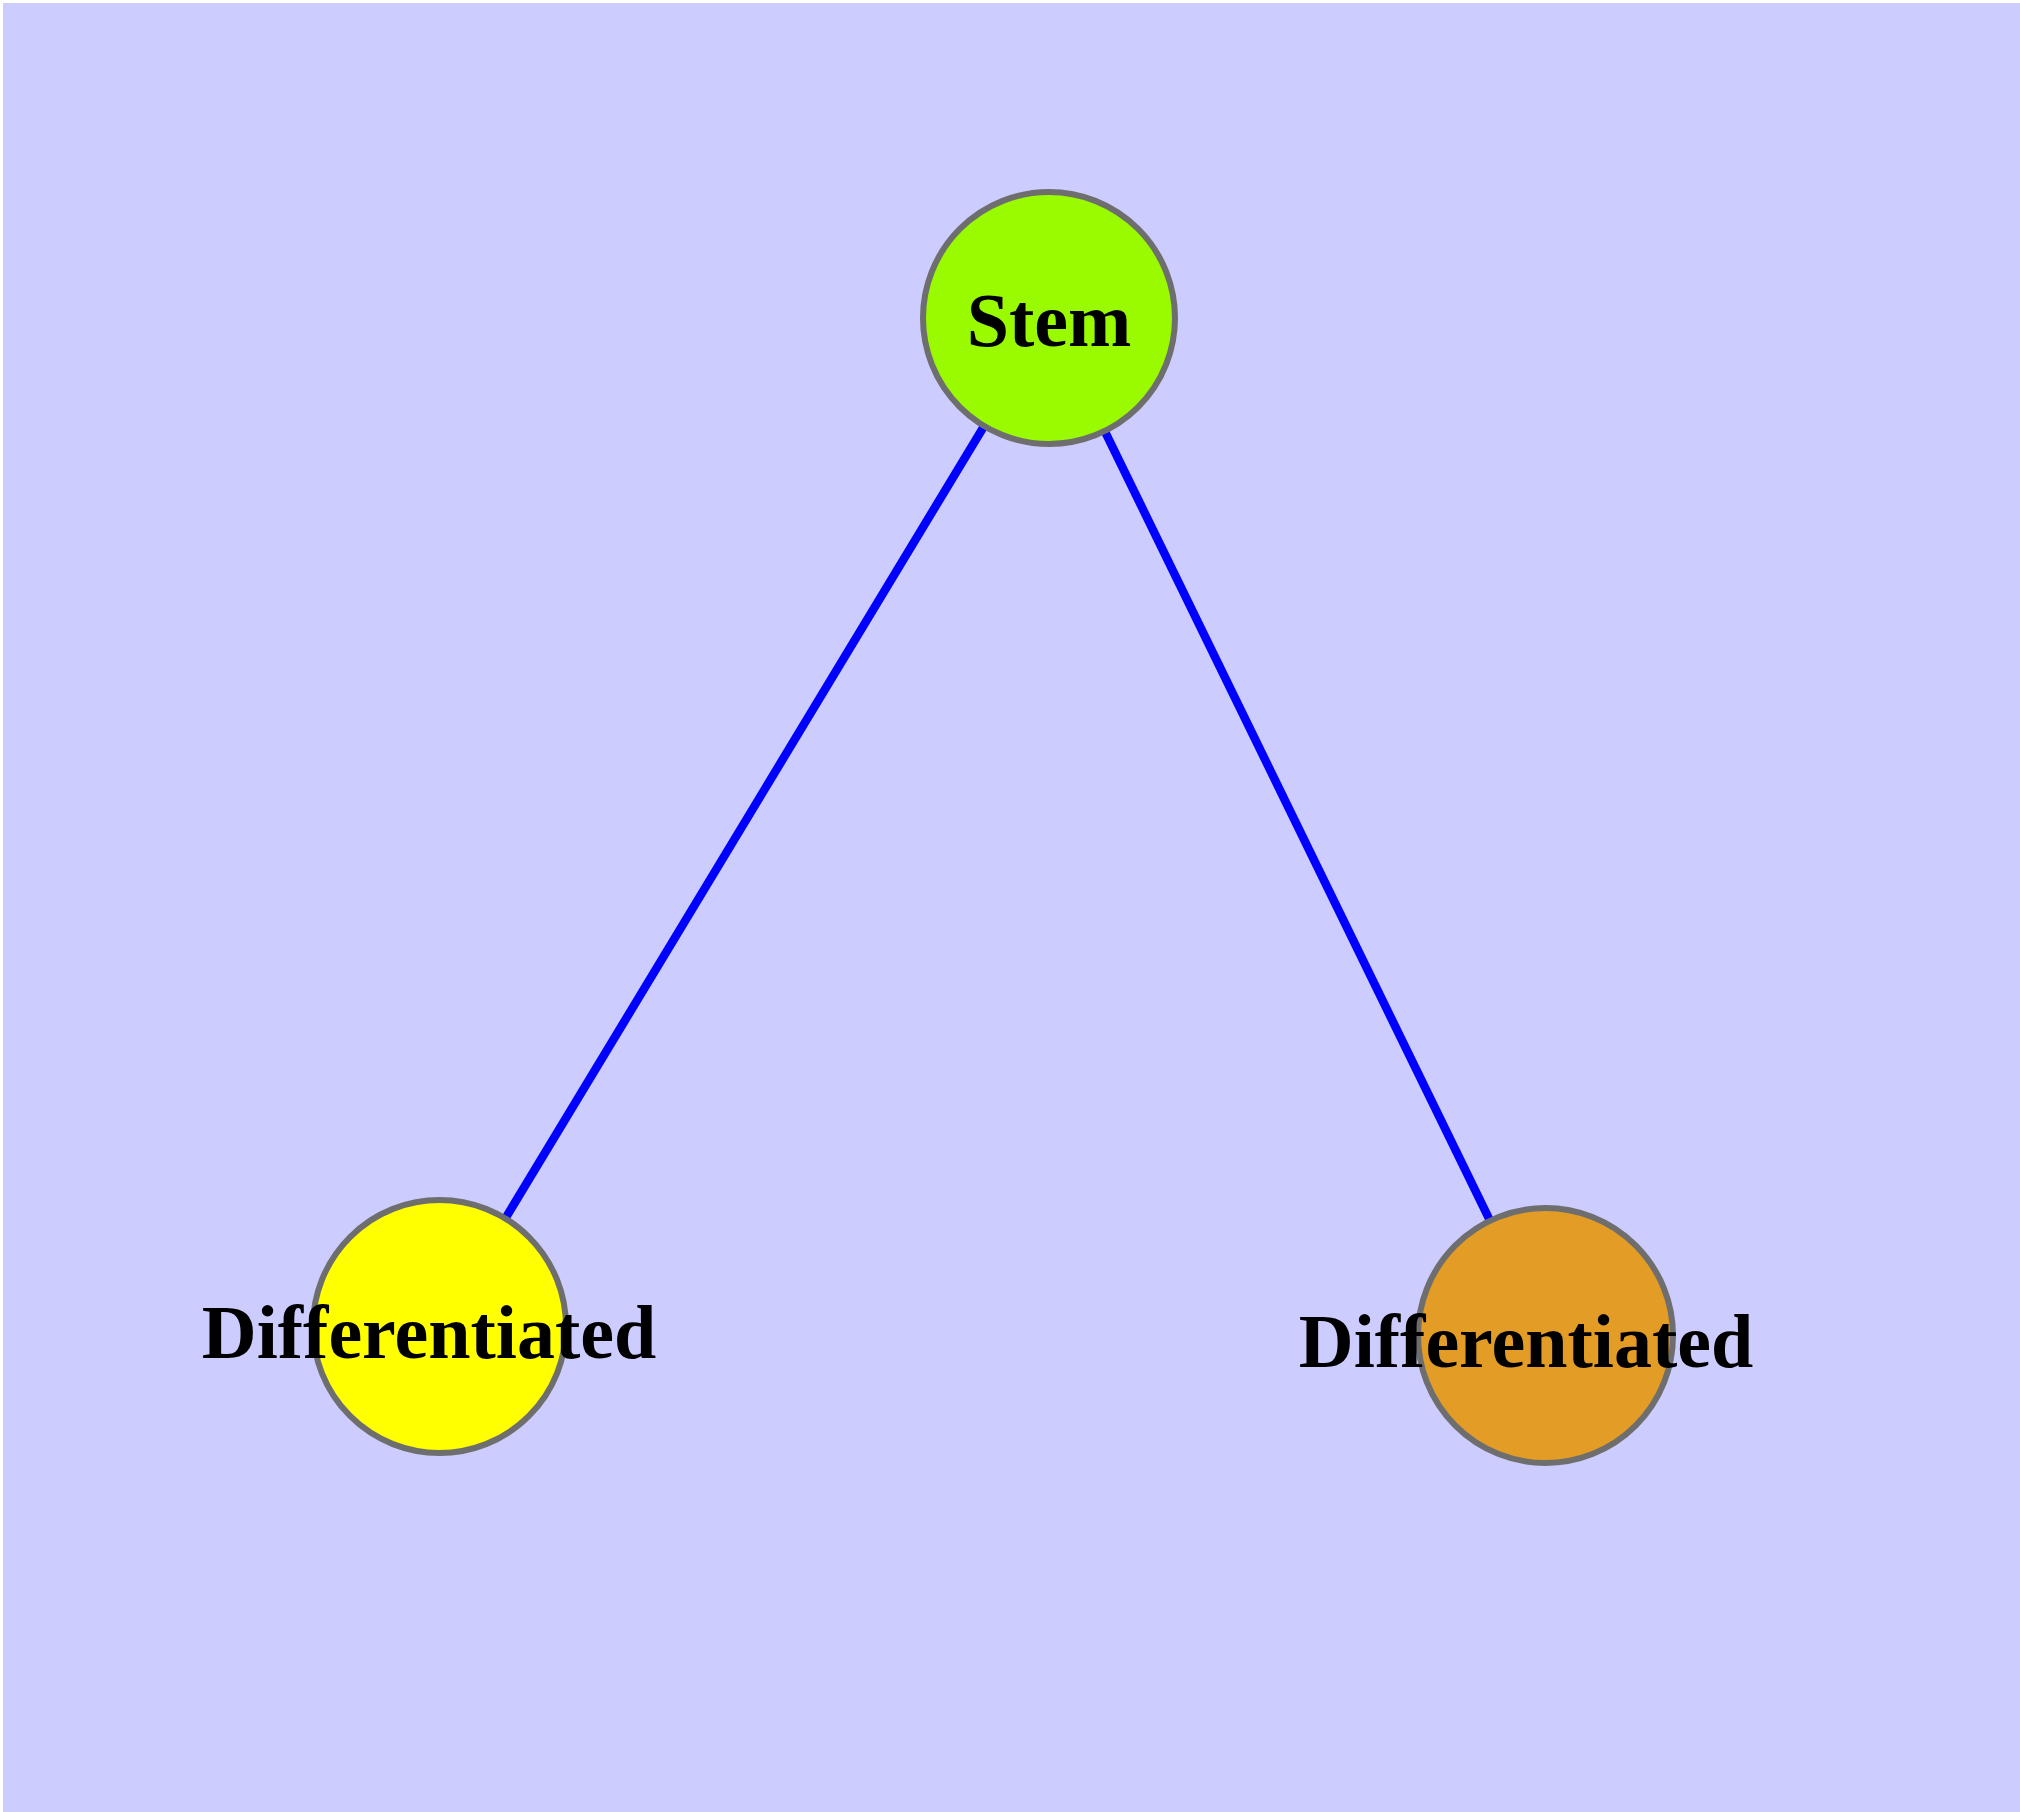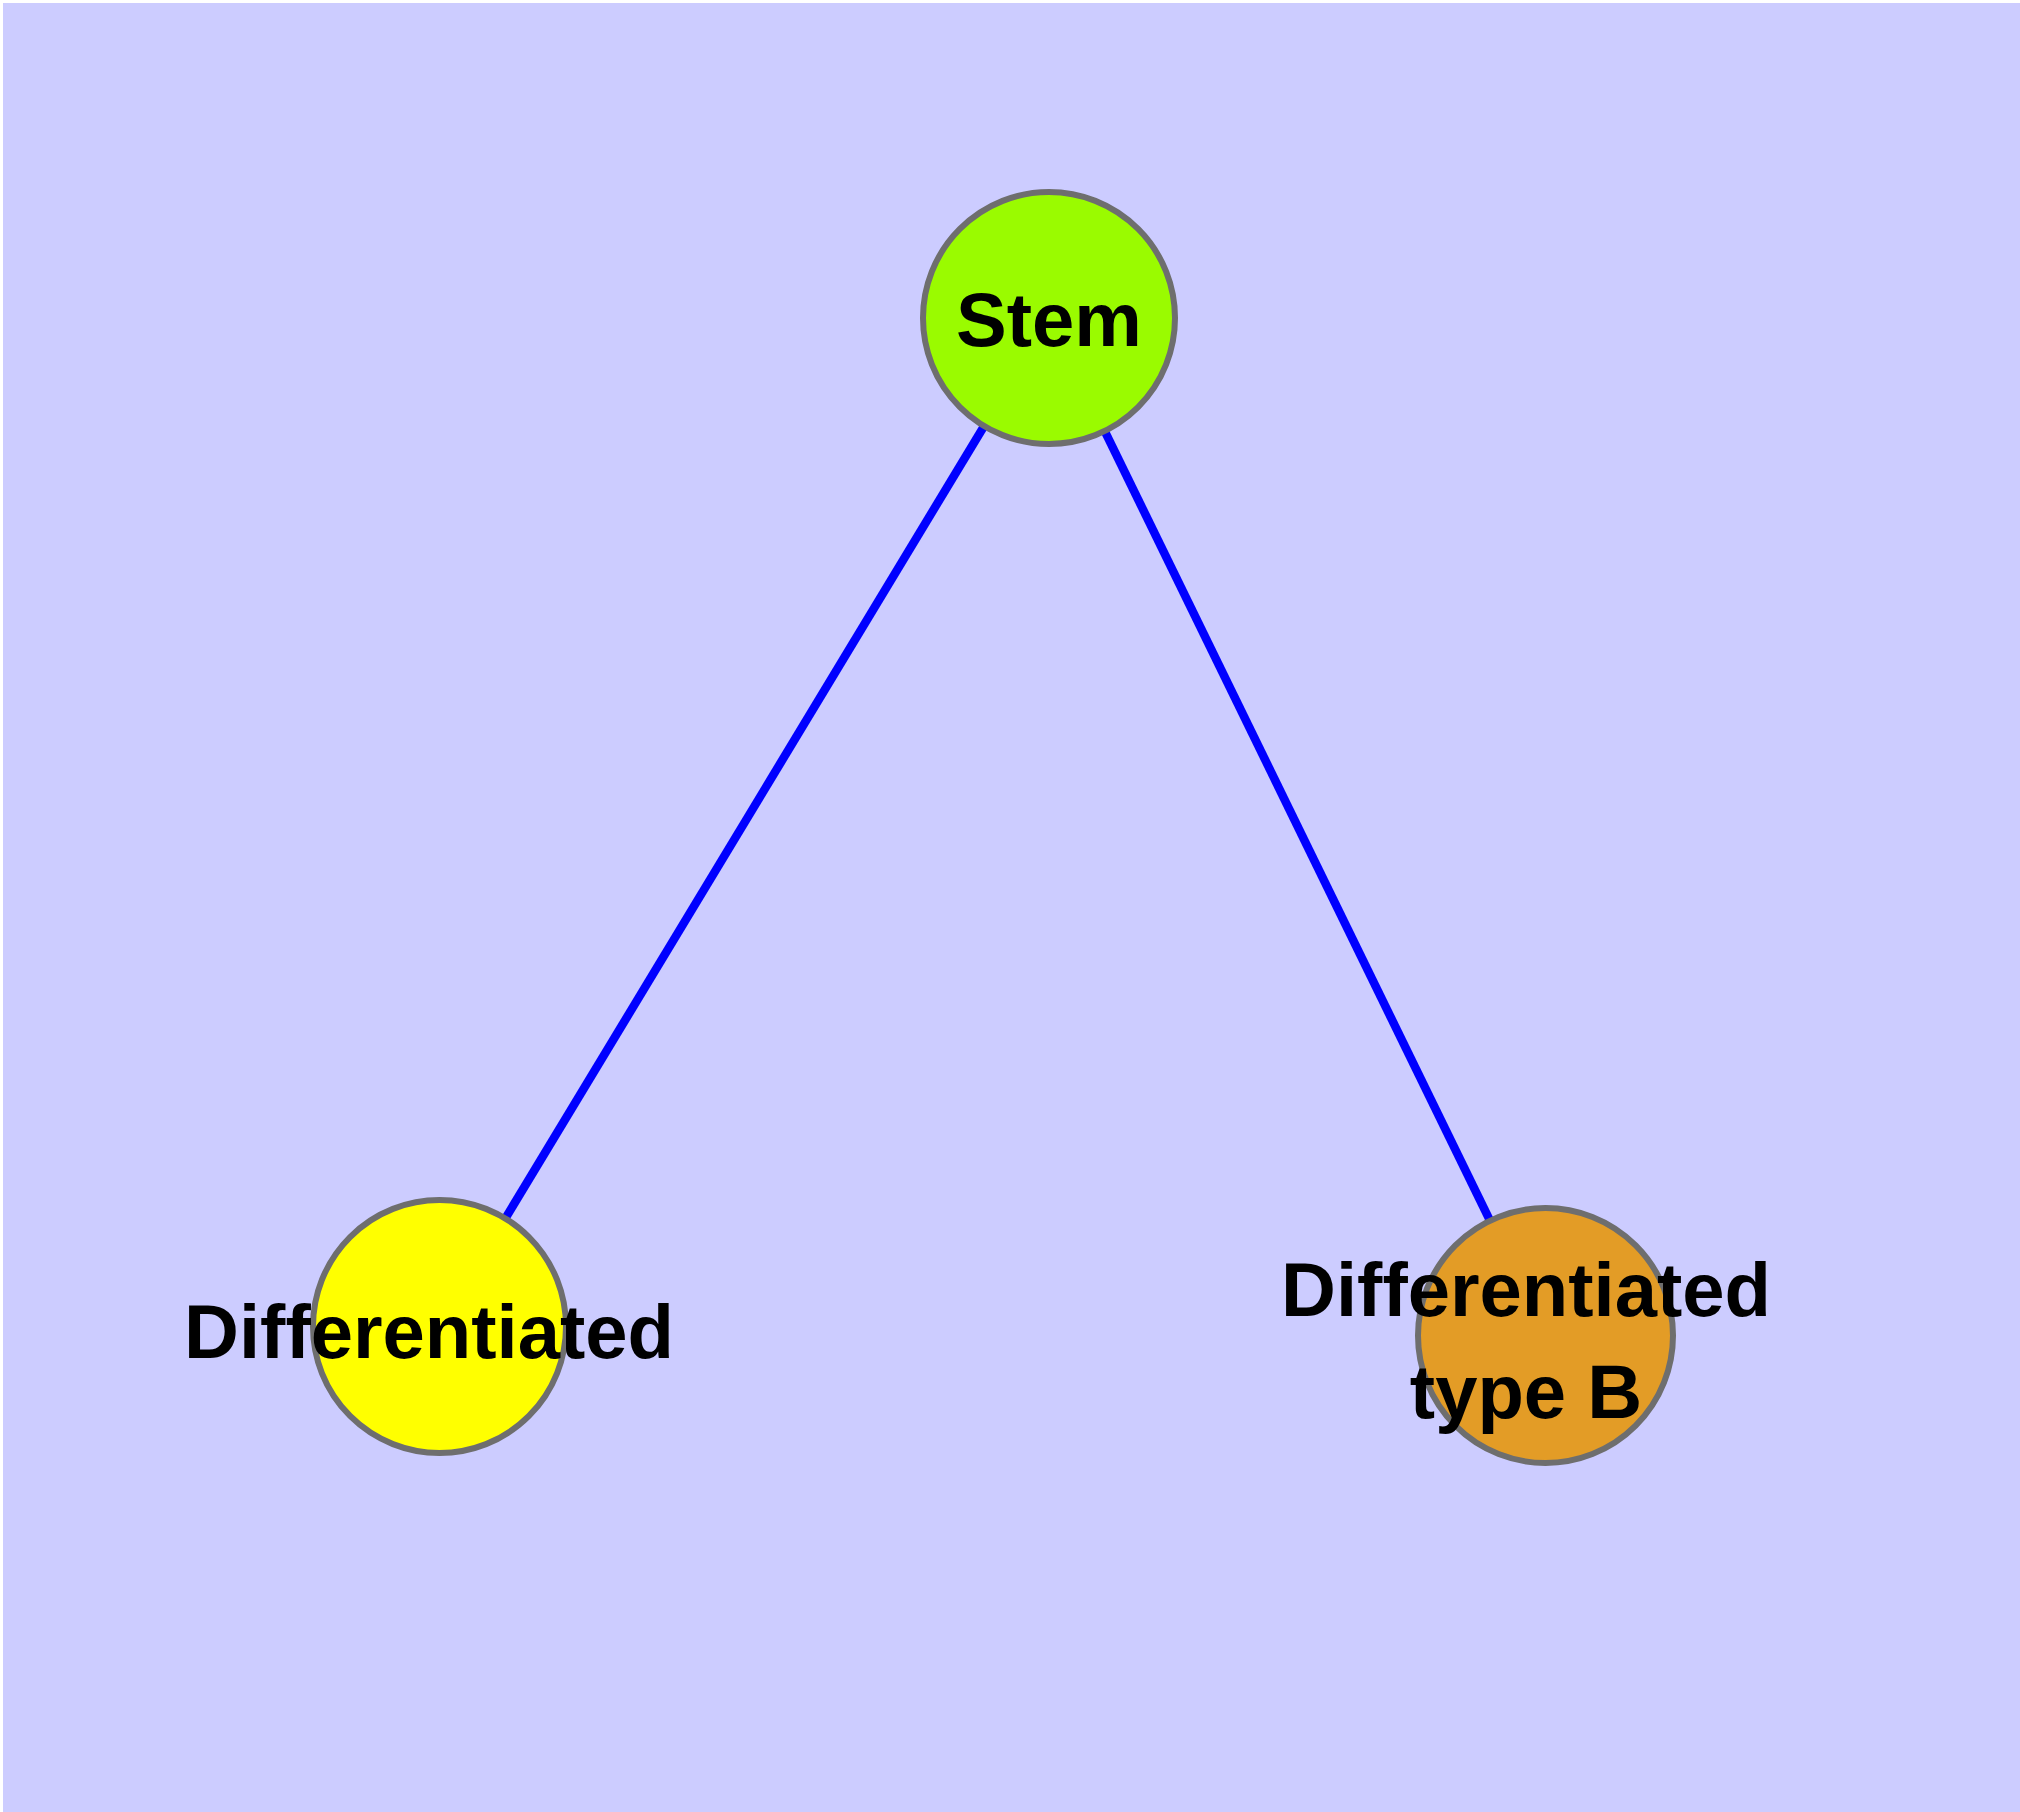--- a/index.html
+++ b/index.html
@@ -62,20 +62,21 @@
   .node-label {
     position: absolute;
     transform: translate(-50%, -50%);
     z-index: 3;
     color: #000000;
     font-weight: bold;
     font-size: 76px;
     line-height: 102px;
     text-align: center;
     white-space: nowrap;
+    font-family: Liberation Serif, serif;
   }
   .label-stem {
     left: 1049px;
     top: 320px;
   }
   .label-a {
     left: 429px;
     top: 1332px;
   }
   .label-b {
@@ -102,17 +103,16 @@
   <div class="node-label label-stem">
     <div>Stem</div>
   </div>
 
   <div class="node-label label-a">
     <div>Differentiated</div>
   </div>
 
   <div class="node-label label-b">
     <div>Differentiated</div>
-    <div>type B</div>
   </div>
 
 </div>
 
 
 </body></html>

